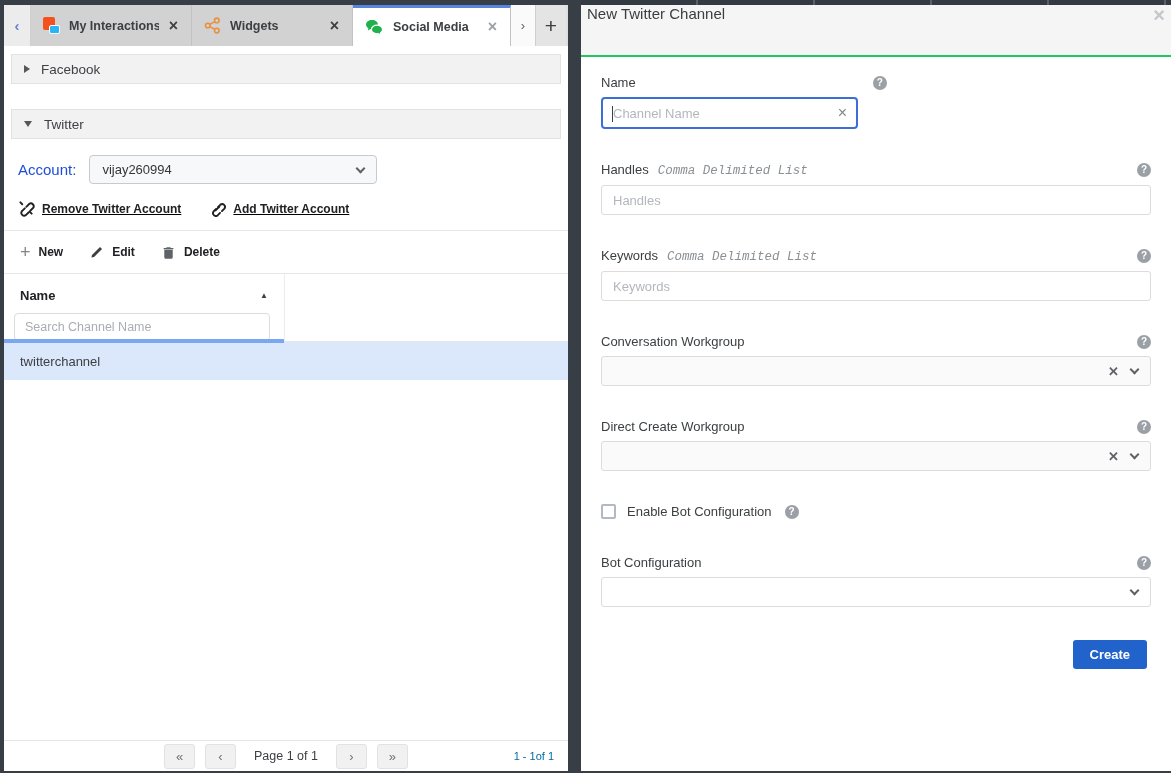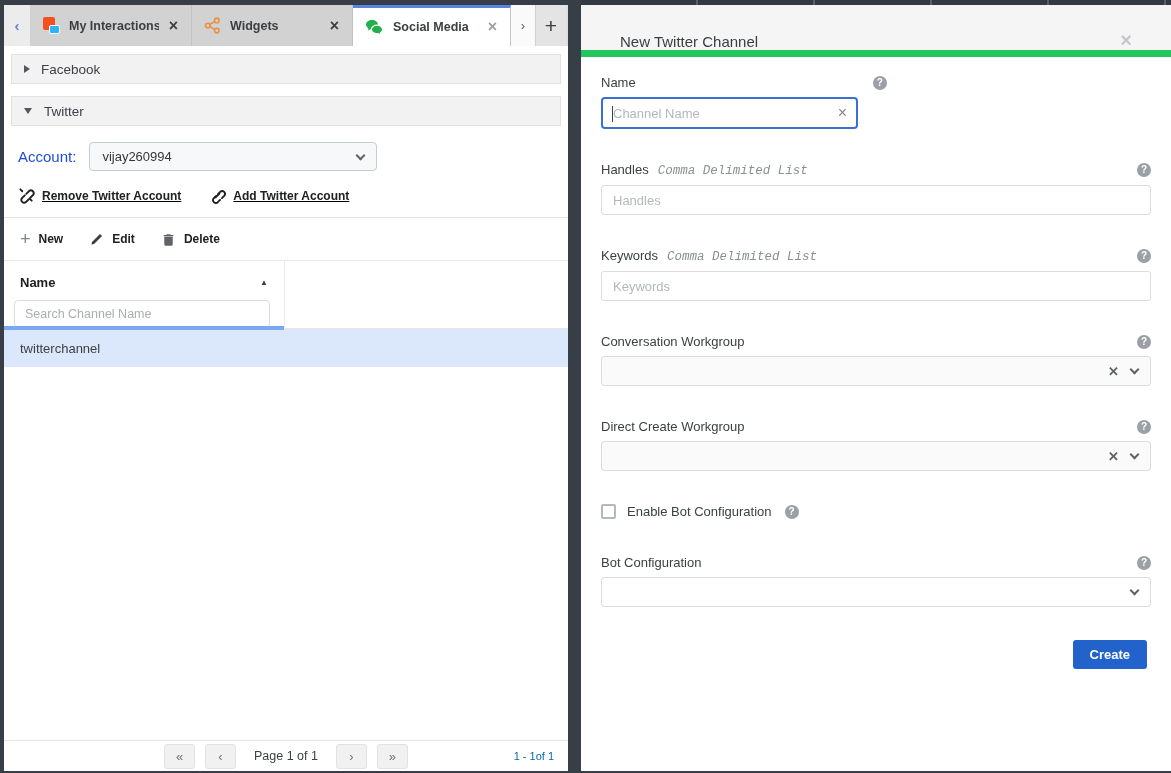--- a/index.html
+++ b/index.html
@@ -29,21 +29,21 @@
   .ic-myint { width:17px; height:17px; position:relative; display:inline-block; flex:0 0 17px; }
   .ic-myint::before { content:''; position:absolute; left:0; top:0; width:12px; height:13px; background:#f4511e; border-radius:2px; }
   .ic-myint .bub { position:absolute; right:0; bottom:0; width:11px; height:9px; background:#29b6f6;
     border:1px solid #fff; border-radius:2px;
     background-image:radial-gradient(circle at 3px 4px,#fff 1px,transparent 1.4px),radial-gradient(circle at 6.5px 4px,#fff 1px,transparent 1.4px),#29b6f6; }
   .ic-svg { flex:0 0 auto; display:inline-block; }
 
   .left-content { position:relative; flex:1; background:#fff; display:flex; flex-direction:column; overflow:hidden; }
   .acc { background:#f2f2f2; border:1px solid #e2e2e2; height:30px; display:flex; align-items:center;
     gap:11px; padding:0 12px; margin:8px 7px 0; font-size:13.5px; color:#3f4146; cursor:pointer; }
-  .acc.twitter { margin-top:12px;gap:12px; }
+  .acc.twitter { margin-top:25px;gap:12px; }
   .tri-right { width:0; height:0; border-left:6px solid #54575c; border-top:4.5px solid transparent; border-bottom:4.5px solid transparent; }
   .tri-down { width:0; height:0; border-top:6px solid #54575c; border-left:4.5px solid transparent; border-right:4.5px solid transparent; }
 
   .account-row { display:flex; align-items:center; gap:13px; padding:16px 14px 12px; }
   .account-label { font-size:15px; color:#1d4ed8; }
   .account-select { width:288px; height:29px; background:#f7f8f9; border:1px solid #c6cbd1; border-radius:4px;
     display:flex; align-items:center; justify-content:space-between; padding:0 12px; font-size:13px; color:#33363a; cursor:pointer; }
   .chevd { width:7px; height:7px; border-right:2px solid #5f6368; border-bottom:2px solid #5f6368;
     transform:rotate(45deg); margin-top:-3px; flex:0 0 auto; }
   .link-actions { display:flex; align-items:center; gap:28px; padding:4px 14px 13px; border-bottom:1px solid #e7e7e7;text-decoration:underline; }
@@ -68,22 +68,22 @@
   .pagination { position:absolute; left:0; right:0; bottom:0; height:31px; border-top:1px solid #e6e6e6;
     background:#fff; display:flex; align-items:center; justify-content:center; }
   .pg-btn { width:31px; height:25px; background:#f1f1f1; border:1px solid #e2e2e2; border-radius:3px;
     display:flex; align-items:center; justify-content:center; color:#6d7278; font-size:13px; margin:0 5px; cursor:pointer; }
   .pg-text { font-size:12.5px; color:#3c4043; margin:0 13px; }
   .pg-range { position:absolute; right:14px; font-size:11px; color:#0369a1; }
 
   
   .right-panel { position:absolute; left:581px; top:5px; width:590px; height:766px; background:#fff;
     display:flex; flex-direction:column; }
-  .dlg-header { flex:0 0 52px; background:#f5f5f5; border-bottom:7px solid #22c55e;
-    display:flex; align-items:flex-end; padding:0 39px; }
+  .dlg-header { flex:0 0 52px; background:#f5f5f5; border-bottom:2px solid #22c55e;
+    display:flex; align-items:flex-start; padding:0 6px; }
   .dlg-title { font-size:15px; color:#3a3d41; }
   .dlg-close { margin-left:auto; color:#c3c6ca; font-size:20px; font-weight:bold; line-height:1; cursor:pointer; }
   .dlg-body { padding:18px 20px 0; }
   .fgroup { margin-bottom:33px; }
   .flabel-row { display:flex; align-items:baseline; gap:9px; margin-bottom:7px; }
   .flabel { font-size:13px; color:#3c4043; }
   .fhint { font-size:12.5px; font-style:italic; color:#8a8f94;font-family:Liberation Mono, monospace; }
   .help { margin-left:auto; width:14px; height:14px; border-radius:50%; background:#9aa0a6; color:#fff;
     font-size:10px; font-weight:bold; text-align:center; line-height:14px; flex:0 0 14px; align-self:center; cursor:pointer; }
   .help-inline { margin-left:2px; }

